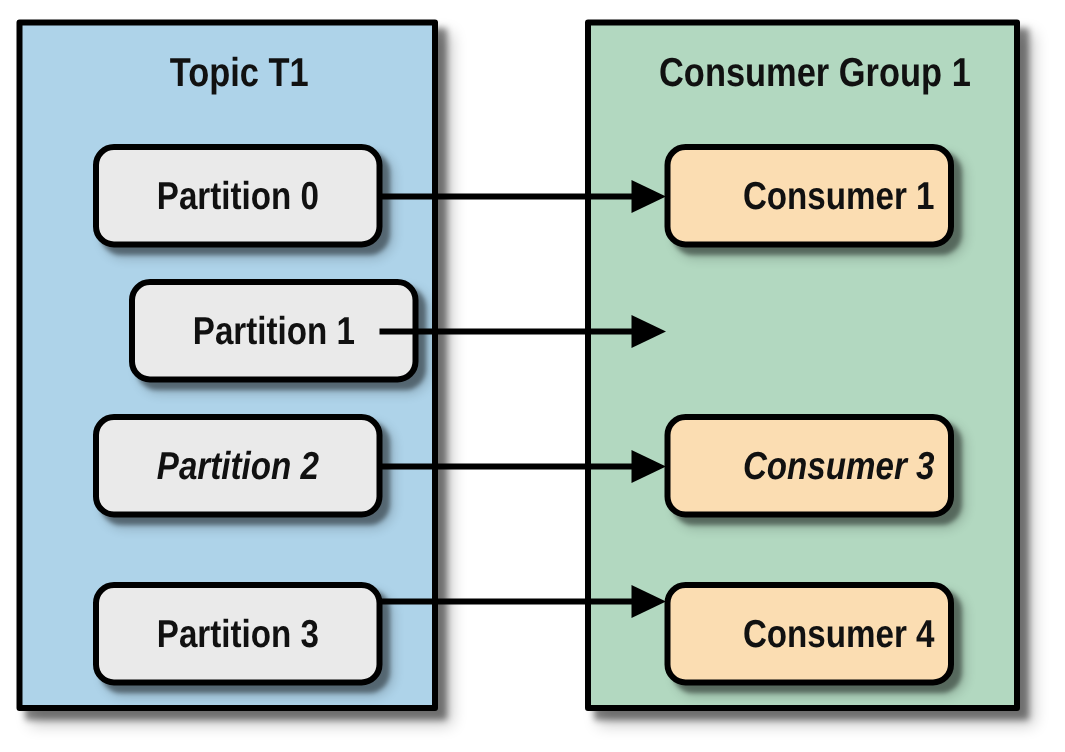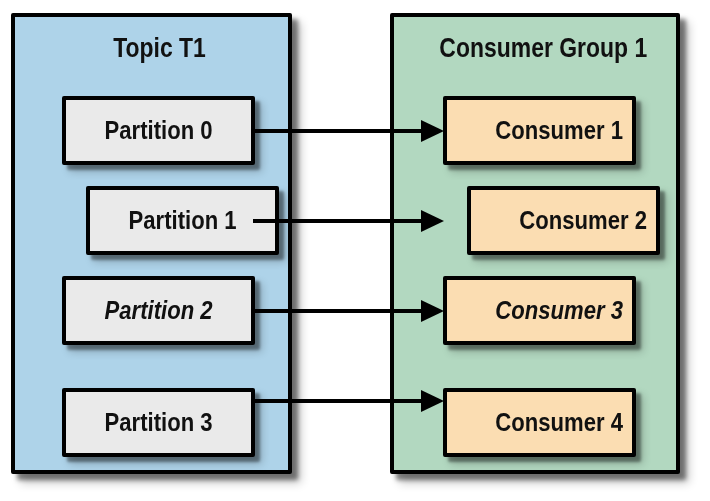--- a/index.html
+++ b/index.html
@@ -45,21 +45,21 @@
     color: #111;
     white-space: nowrap;
     padding-left: 16px;
   }
   .node {
     position: absolute;
     box-sizing: border-box;
     width: 193px;
     height: 69px;
     border: 4px solid var(--border, #000);
-    border-radius: 2px;
+    border-radius: 14px;
     display: flex;
     align-items: center;
     justify-content: center;
     box-shadow: 5px 5px 3px rgba(0,0,0,0.40), 7px 7px 8px rgba(0,0,0,0.20);
   }
   .node.partition {
     left: 62px;
     background: var(--partition-bg, #eaeaea);
   }
   .node.consumer {
@@ -138,23 +138,20 @@
   <div class="node partition row-3">
     <span class="node-label">Partition 2</span>
   </div>
   <div class="node partition row-4">
     <span class="node-label">Partition 3</span>
   </div>
 
   <div class="node consumer row-1">
     <span class="node-label">Consumer 1</span>
   </div>
-  <div class="node consumer row-2">
-    <span class="node-label">Consumer 2</span>
-  </div>
   <div class="node consumer row-3">
     <span class="node-label">Consumer 3</span>
   </div>
   <div class="node consumer row-4">
     <span class="node-label">Consumer 4</span>
   </div>
 
   <div class="arrow arrow-row-1">
     <div class="arrow-line"></div>
     <div class="arrow-head"></div>

